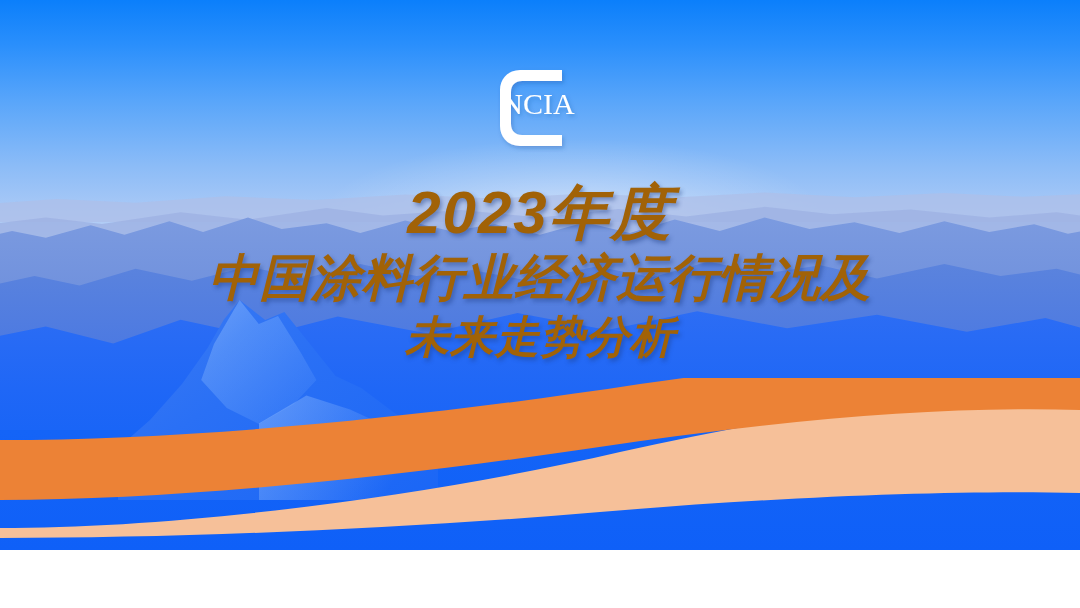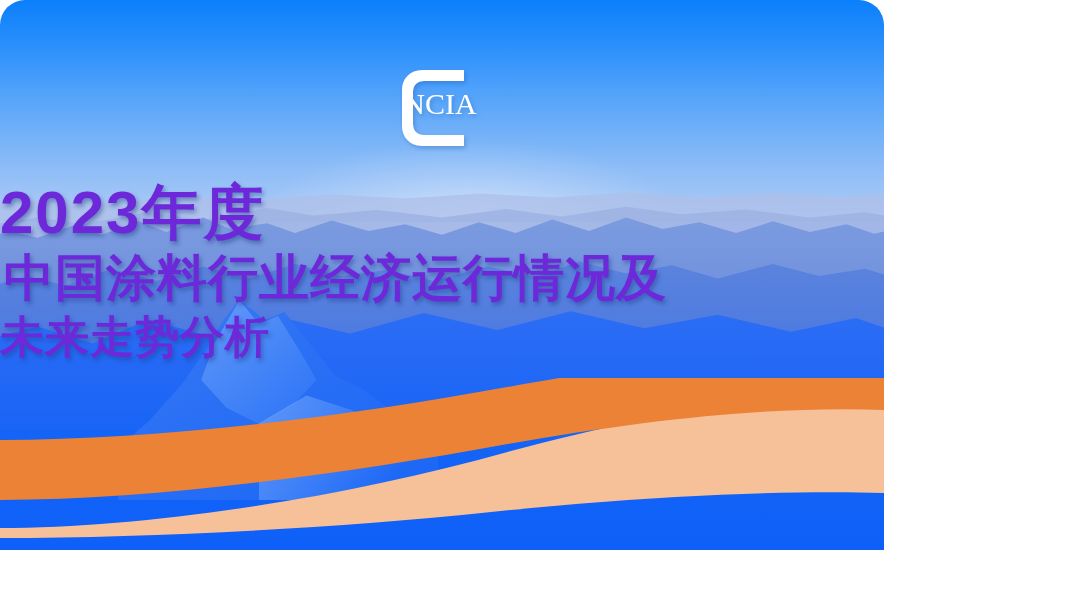--- a/index.html
+++ b/index.html
@@ -7,25 +7,24 @@
     margin: 0;
     padding: 0;
     background: #ffffff;
   }
   body {
     font-family: "Liberation Sans", "DejaVu Sans", sans-serif;
   }
 
   .poster {
     position: relative;
-    width: 884px;
+    width: 1080px;
     height: 608px;
     overflow: hidden;
     background: #ffffff;
-    border-radius: 25px;
     -webkit-font-smoothing: antialiased;
   }
 
   
   .scene {
     position: absolute;
     inset: 0;
     overflow: hidden;
   }
 
@@ -195,24 +194,26 @@
     height: 104px;
     transform: translateX(-50%);
   }
   .logo svg { display: block; width: 100%; height: 100%; }
 
   
   .title-block {
     position: absolute;
     left: 0; right: 0;
     top: 182px;
-    color: #6d28d9;
+    text-align: center;
+    color: #a16207;
     line-height: 1.04;
     text-shadow: 2px 3px 4px rgba(28, 60, 130, .45);
     user-select: none;
+    font-style: italic;
   }
   .title-year {
     font-size: 60px;
     font-weight: bold;
     letter-spacing: 2px;
     margin: 0 0 8px 0;
   }
   .title-main {
     font-size: 50px;
     font-weight: bold;

